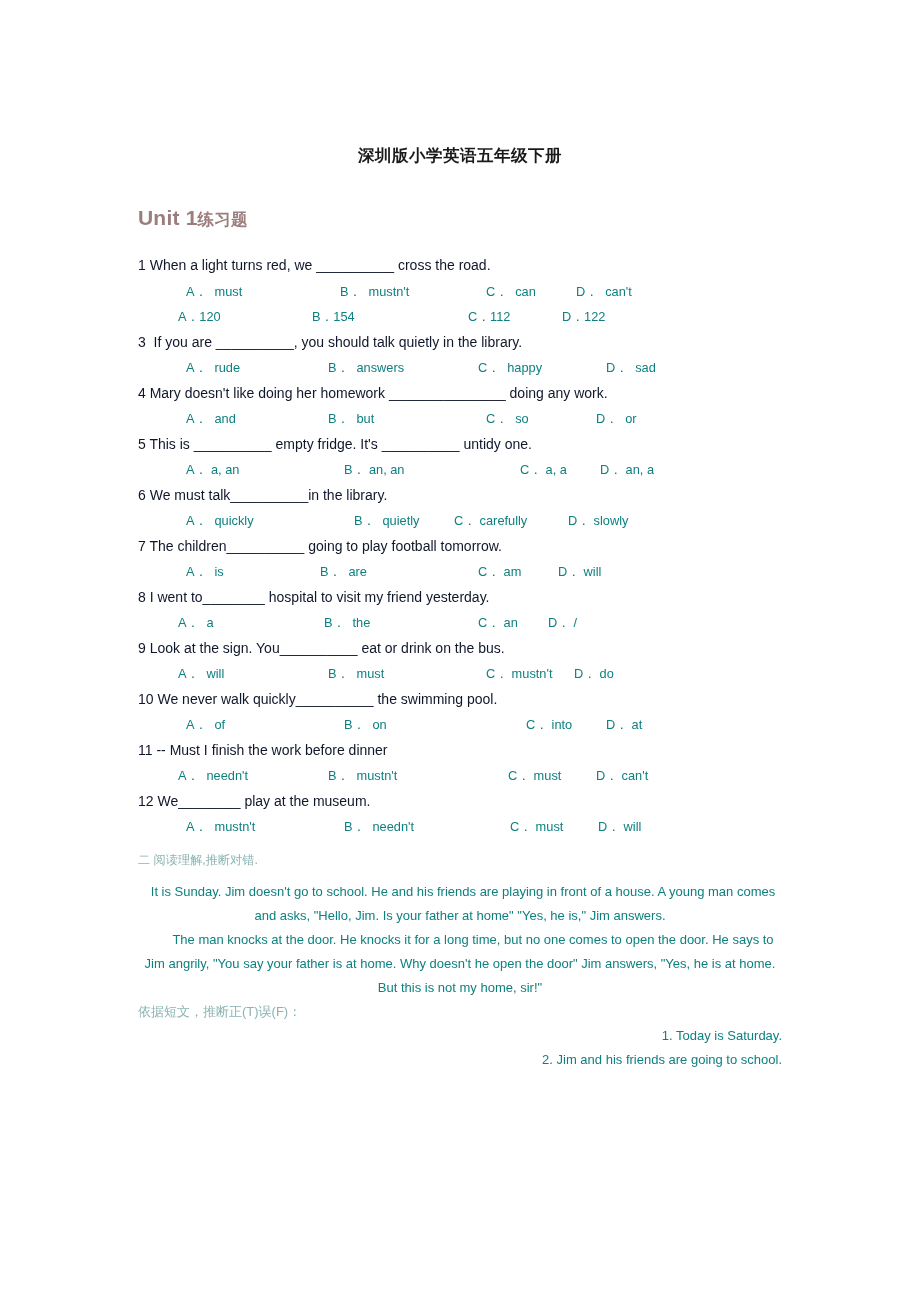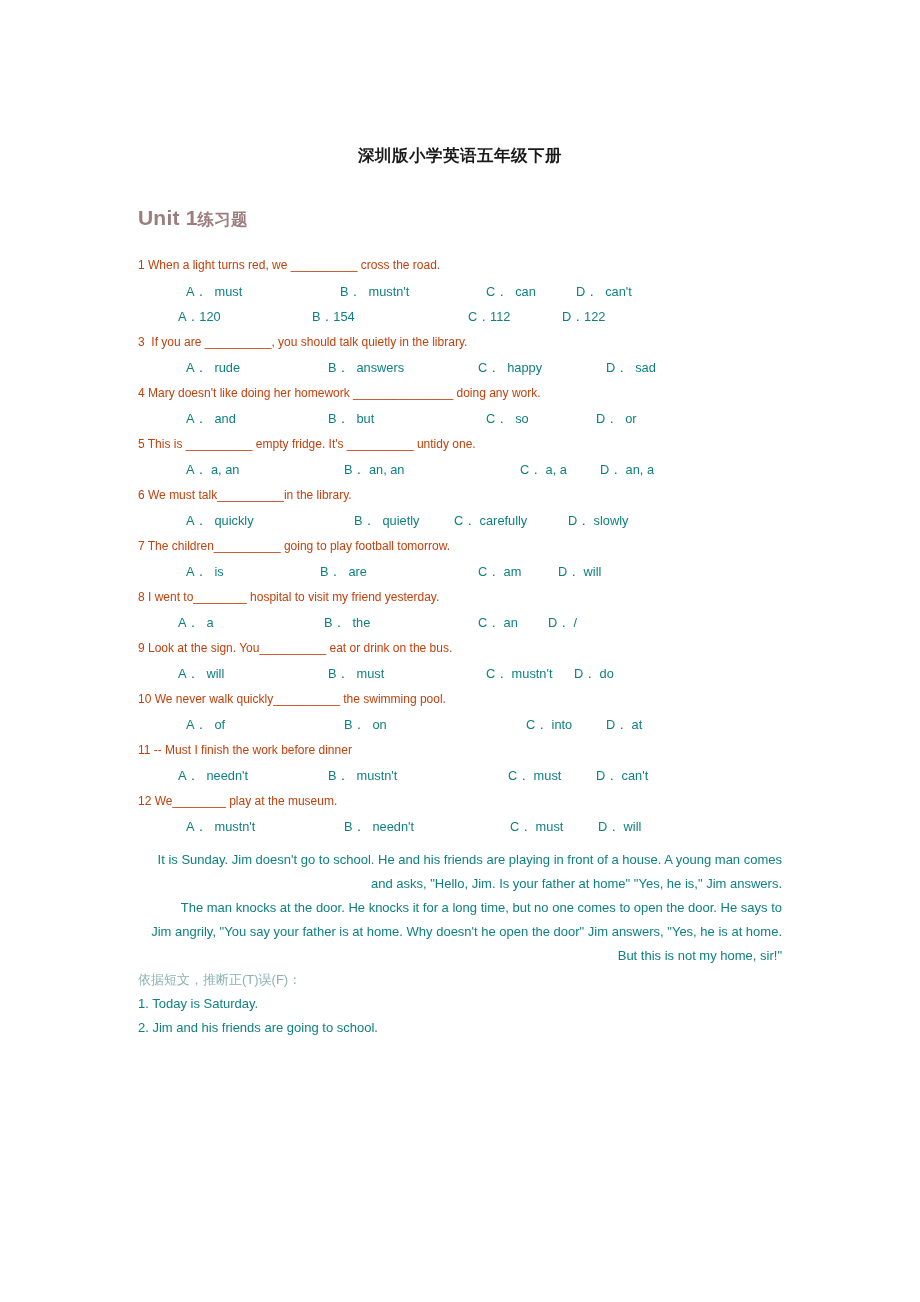--- a/index.html
+++ b/index.html
@@ -40,22 +40,22 @@
     font-size: 16.5px;
     font-weight: bold;
   }
   .questions {
     margin-top: 22px;
   }
   .q-block {
     margin-bottom: 0;
   }
   .q-stem {
-    color: #c2410c;
-    font-size: 12px;
+    color: #0f172a;
+    font-size: 14px;
     line-height: 25.5px;
     white-space: pre-wrap;
   }
   .q-stem.indent {
     padding-left: 42px;
   }
   .q-options {
     color: #0f8080;
     font-size: 12.8px;
     line-height: 25.5px;
@@ -71,40 +71,41 @@
     color: #8ab3b3;
     font-size: 12.2px;
     line-height: 24px;
     margin-top: 8px;
   }
   .passage {
     color: #0f8080;
     font-size: 13px;
     line-height: 24px;
     margin-top: 8px;
-    text-align: right;
+    text-align: center;
   }
   .passage p {
     margin: 0;
   }
   .passage p.first {
     text-indent: 6px;
   }
   .passage p.second {
     text-indent: 26px;
   }
   .sub-heading {
     color: #8ab3b3;
     font-size: 13px;
     line-height: 24px;
   }
   .tf-item {
     color: #0f8080;
     font-size: 13px;
     line-height: 24px;
+    text-align: right;
   }
 </style>
 </head>
 <body>
 
 <div class="page">
 
   <div class="doc-title">深圳版小学英语五年级下册</div>
 
   <div class="unit-heading">
@@ -226,20 +227,21 @@
       <div class="q-stem">12 We________ play at the museum.</div>
       <div class="q-options">
         <span class="opt" style="left:48px"><span>A．</span>&nbsp;&nbsp;<span>mustn't</span></span>
         <span class="opt" style="left:206px"><span>B．</span>&nbsp;&nbsp;<span>needn't</span></span>
         <span class="opt" style="left:372px"><span>C．</span>&nbsp;<span>must</span></span>
         <span class="opt" style="left:460px"><span>D．</span>&nbsp;<span>will</span></span>
       </div>
     </div>
   </div>
 
+  <div class="section-heading">二  阅读理解,推断对错.</div>
 
   <div class="passage">
     <p class="first">It is Sunday. Jim doesn't go to school. He and his friends are playing in front of a house. A young man comes and asks, "Hello, Jim. Is your father at home" "Yes, he is," Jim answers.</p>
     <p class="second">The man knocks at the door. He knocks it for a long time, but no one comes to open the door. He says to Jim angrily, "You say your father is at home. Why doesn't he open the door" Jim answers, "Yes, he is at home. But this is not my home, sir!"</p>
   </div>
 
   <div class="sub-heading">依据短文，推断正(T)误(F)：</div>
 
   <div class="tf-item">1. Today is Saturday.</div>
   <div class="tf-item">2. Jim and his friends are going to school.</div>

